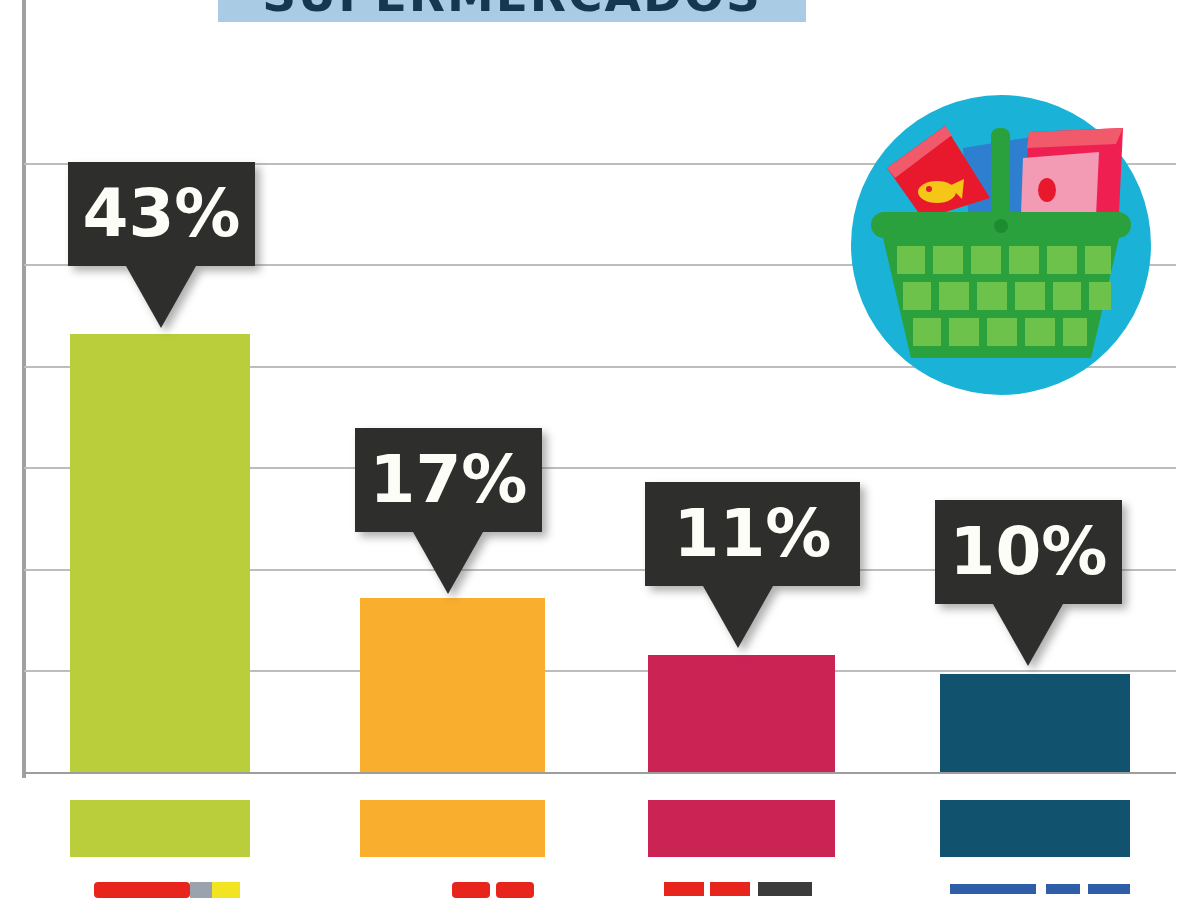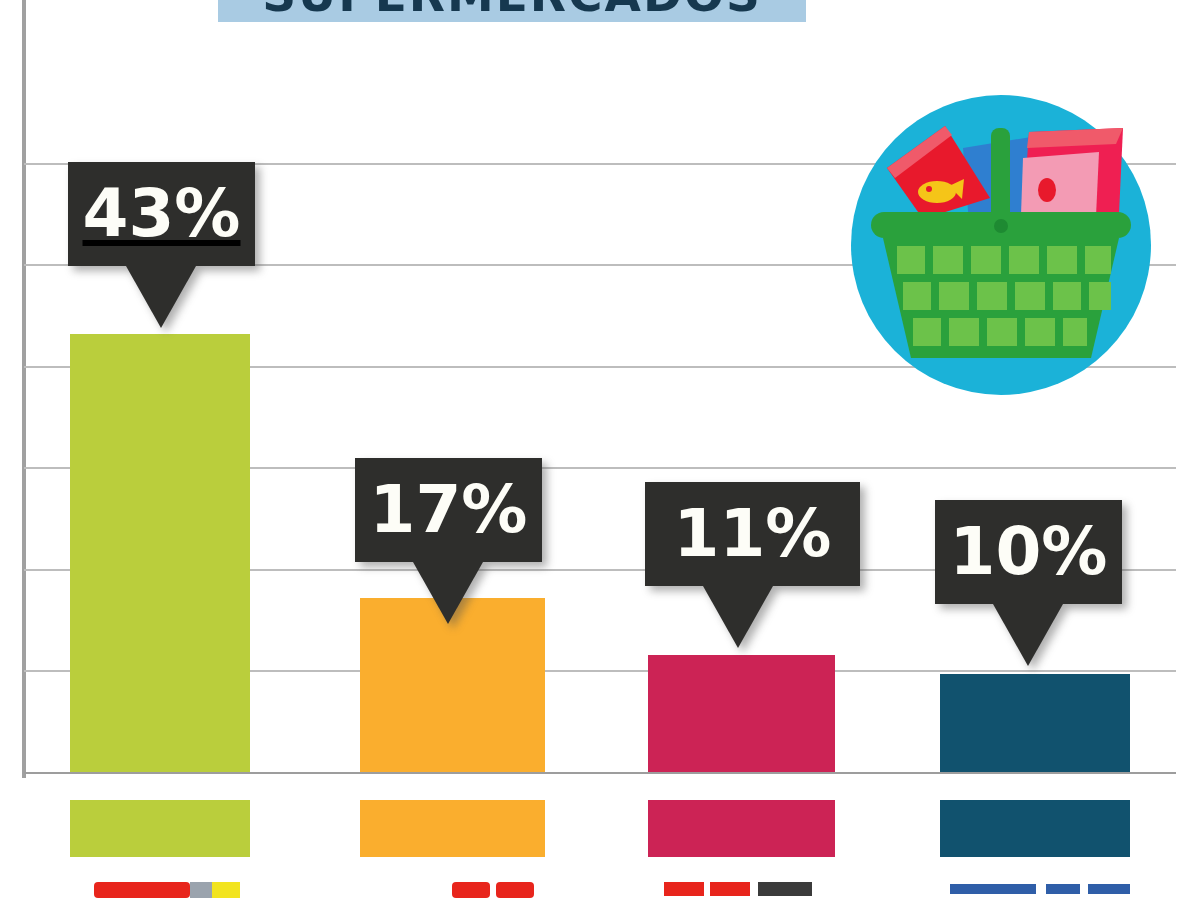--- a/index.html
+++ b/index.html
@@ -196,28 +196,28 @@
   <div class="swatch" style="left:360px; top:800px; width:185px; background:#faae2e;">
     <div class="sw-shadow"></div>
   </div>
   <div class="swatch" style="left:648px; top:800px; width:187px; background:#cc2355;">
     <div class="sw-shadow"></div>
   </div>
   <div class="swatch" style="left:940px; top:800px; width:190px; background:#11526e;">
     <div class="sw-shadow"></div>
   </div>
 
-  <div class="callout" style="left:68px; top:162px; width:202px;text-decoration:underline;">
+  <div class="callout" style="left:68px; top:162px; width:202px;">
     <div class="callout-box" style="width:187px; height:104px; font-size:66px;">
       <span>43%</span>
     </div>
     <div class="callout-tail" style="left:58px; top:104px;"></div>
   </div>
 
-  <div class="callout" style="left:355px; top:428px; width:153px;margin-top:30px;">
+  <div class="callout" style="left:355px; top:428px; width:153px;">
     <div class="callout-box" style="width:187px; height:104px; font-size:66px;">
       <span>17%</span>
     </div>
     <div class="callout-tail" style="left:58px; top:104px;"></div>
   </div>
 
   <div class="callout" style="left:645px; top:482px; width:187px;">
     <div class="callout-box" style="width:215px; height:104px; font-size:66px;">
       <span>11%</span>
     </div>

